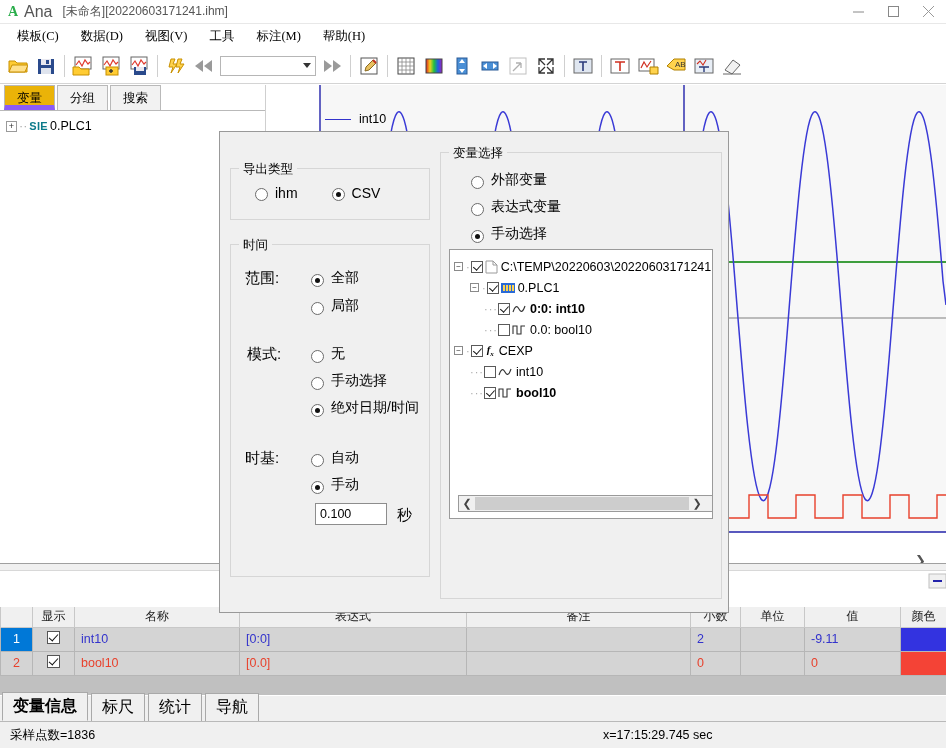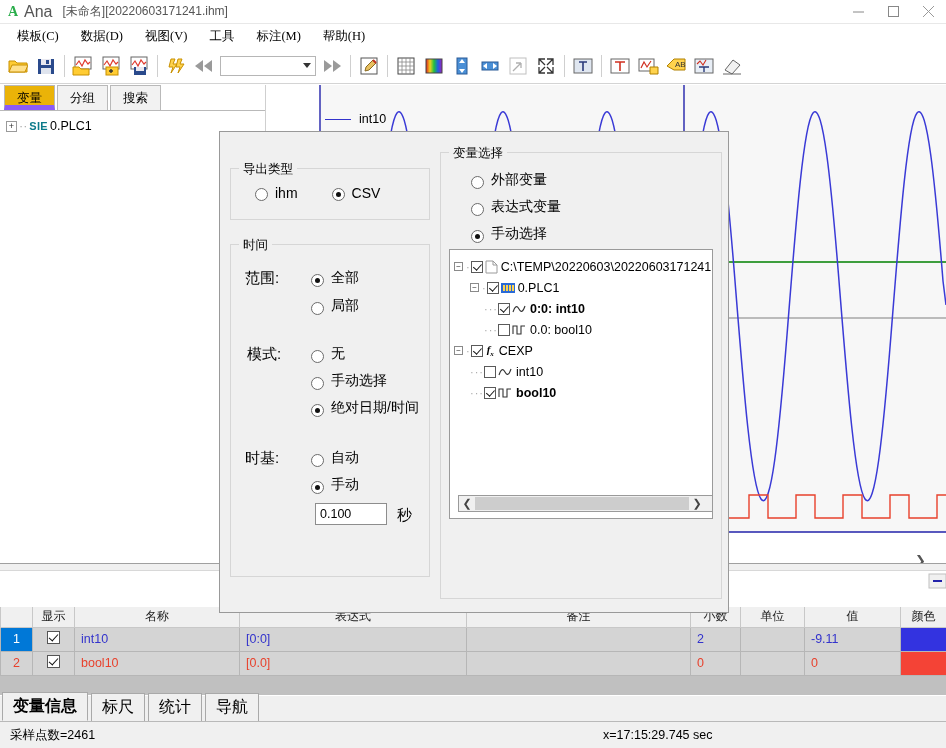--- a/index.html
+++ b/index.html
@@ -503,21 +503,21 @@
   </div>
 
   <div class="bottomtabs">
     <div class="btab active">变量信息</div>
     <div class="btab">标尺</div>
     <div class="btab">统计</div>
     <div class="btab">导航</div>
   </div>
 
   <div class="statusbar">
-    <span class="status-left">采样点数=2461</span>
+    <span class="status-left">采样点数=1836</span>
     <span class="status-coord">x=17:15:29.745 sec</span>
   </div>
 
   <div class="dialog">
 
     <div class="group" style="left:10px; top:36px; width:200px; height:52px;">
       <span class="group-legend">导出类型</span>
       <div style="position:absolute; left:24px; top:16px; display:flex; gap:34px;">
         <label class="radio-row">
           <span class="radio"></span>

